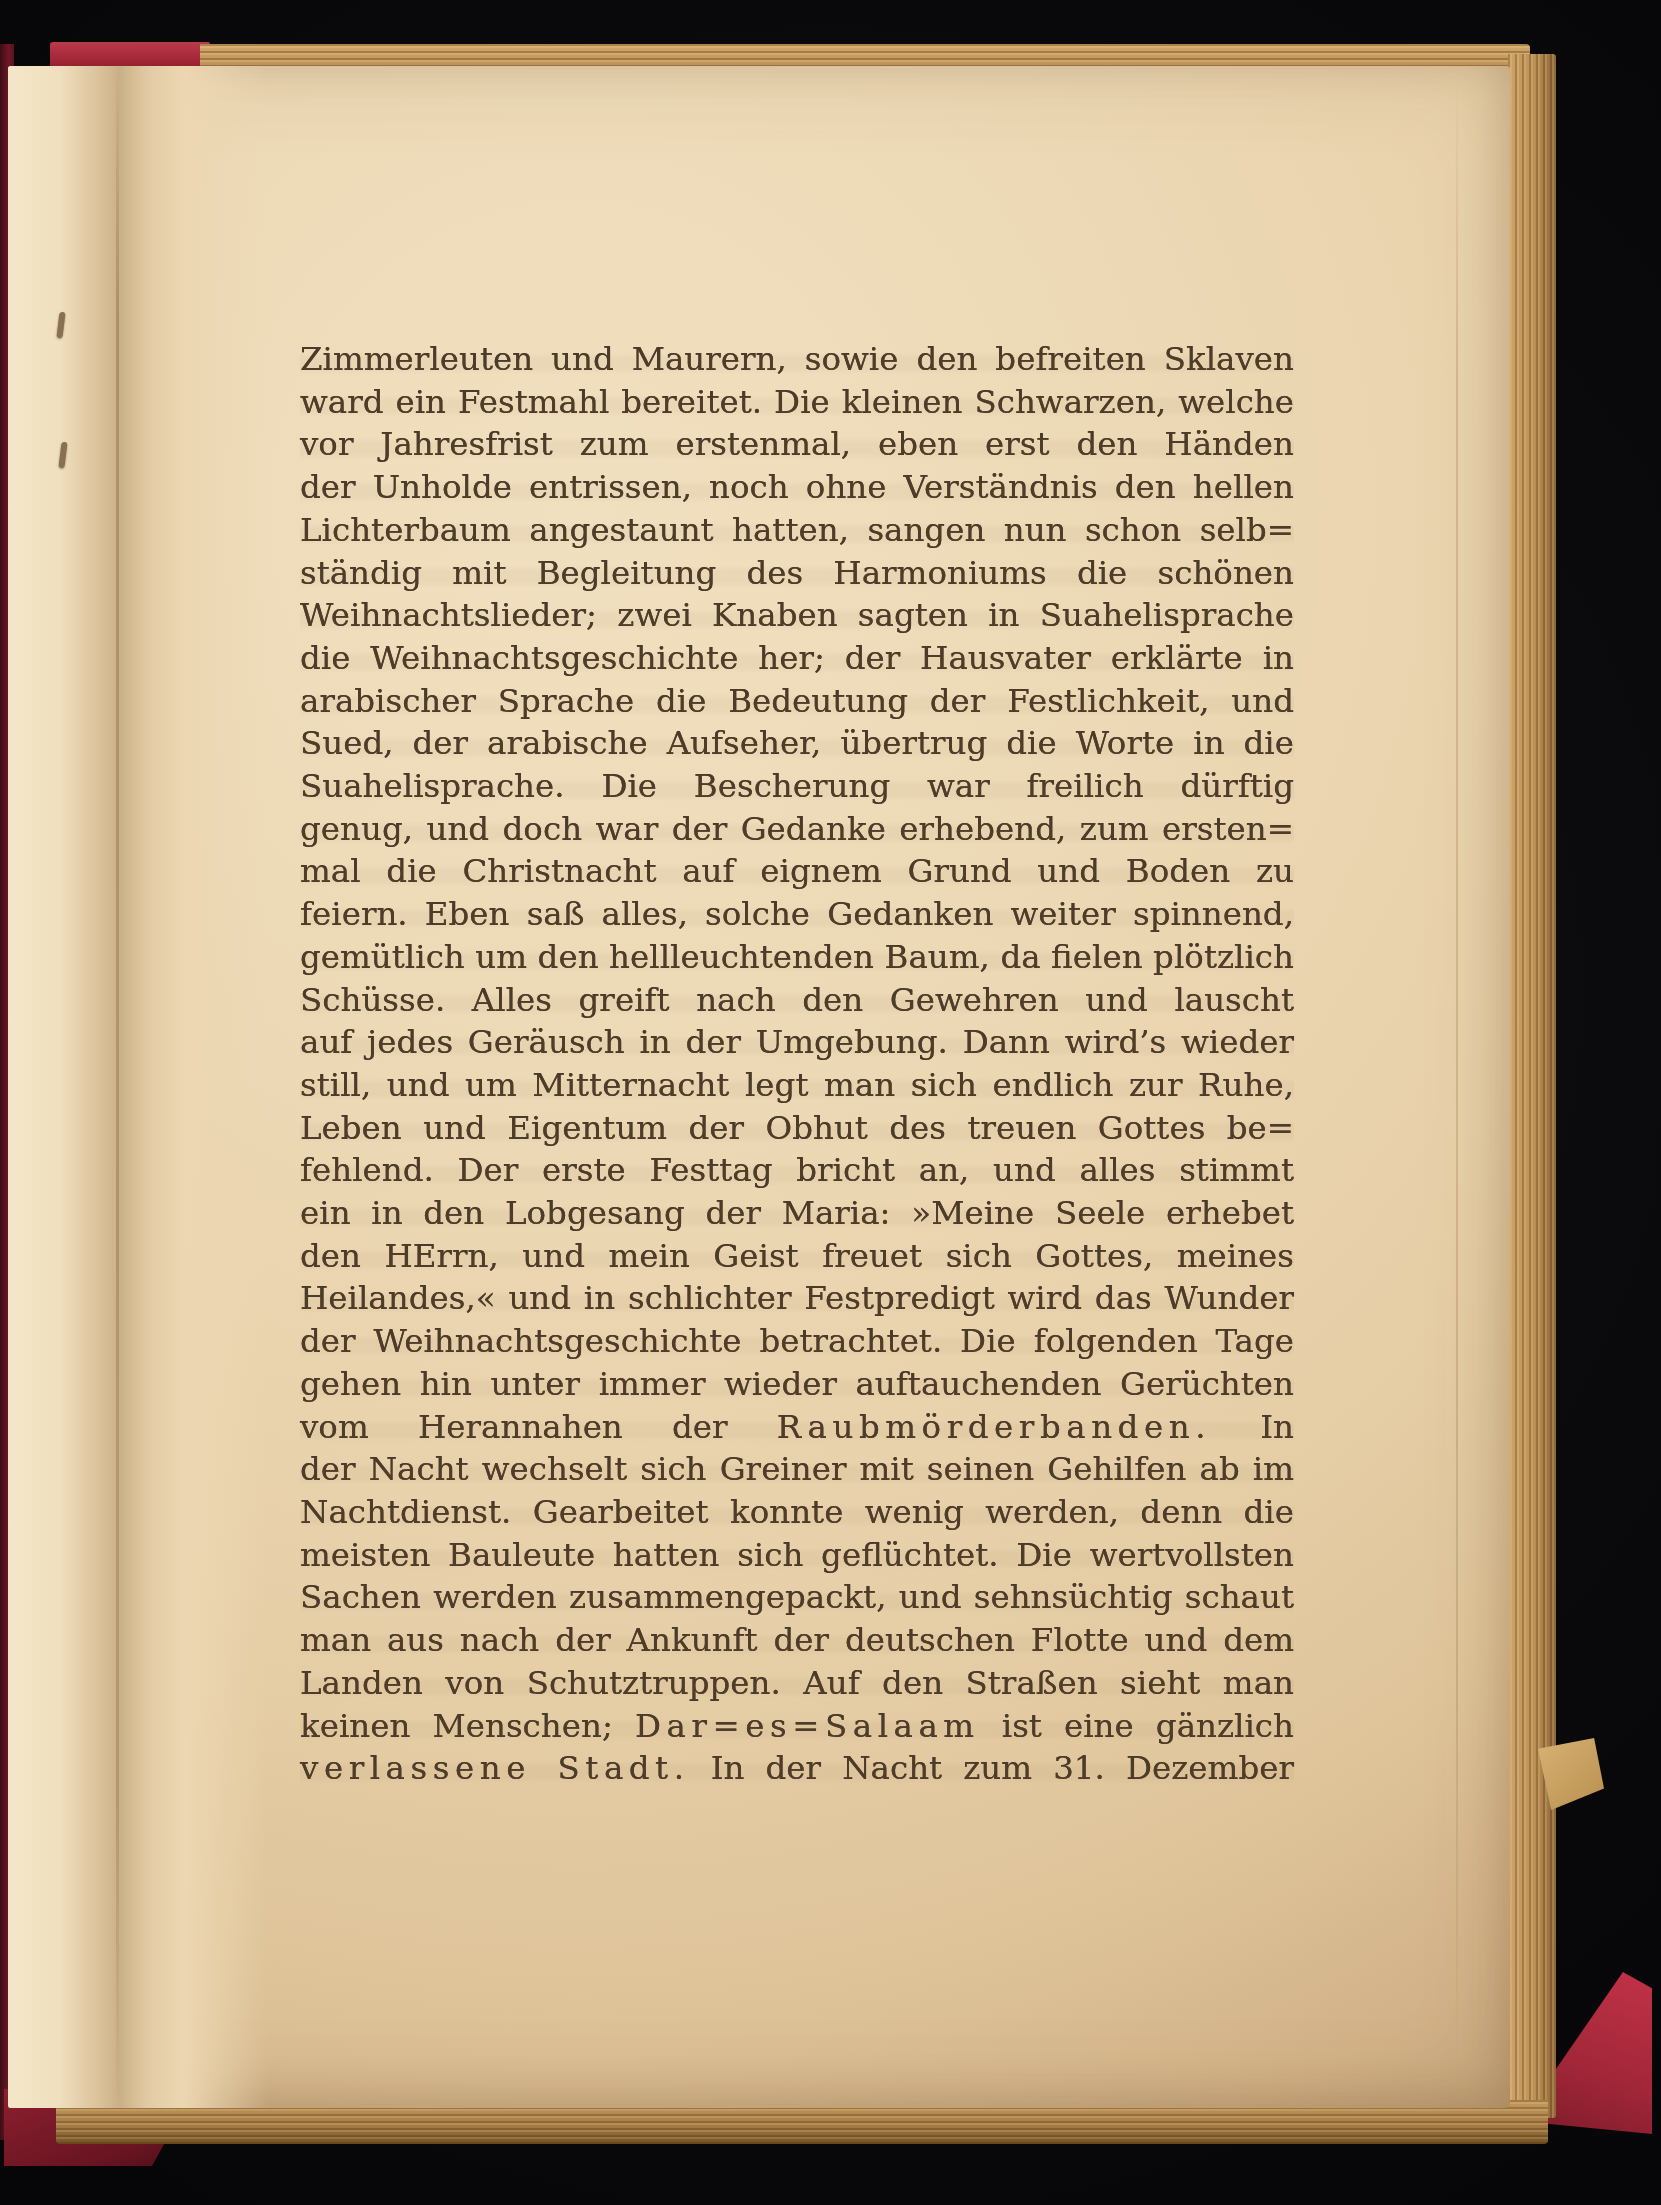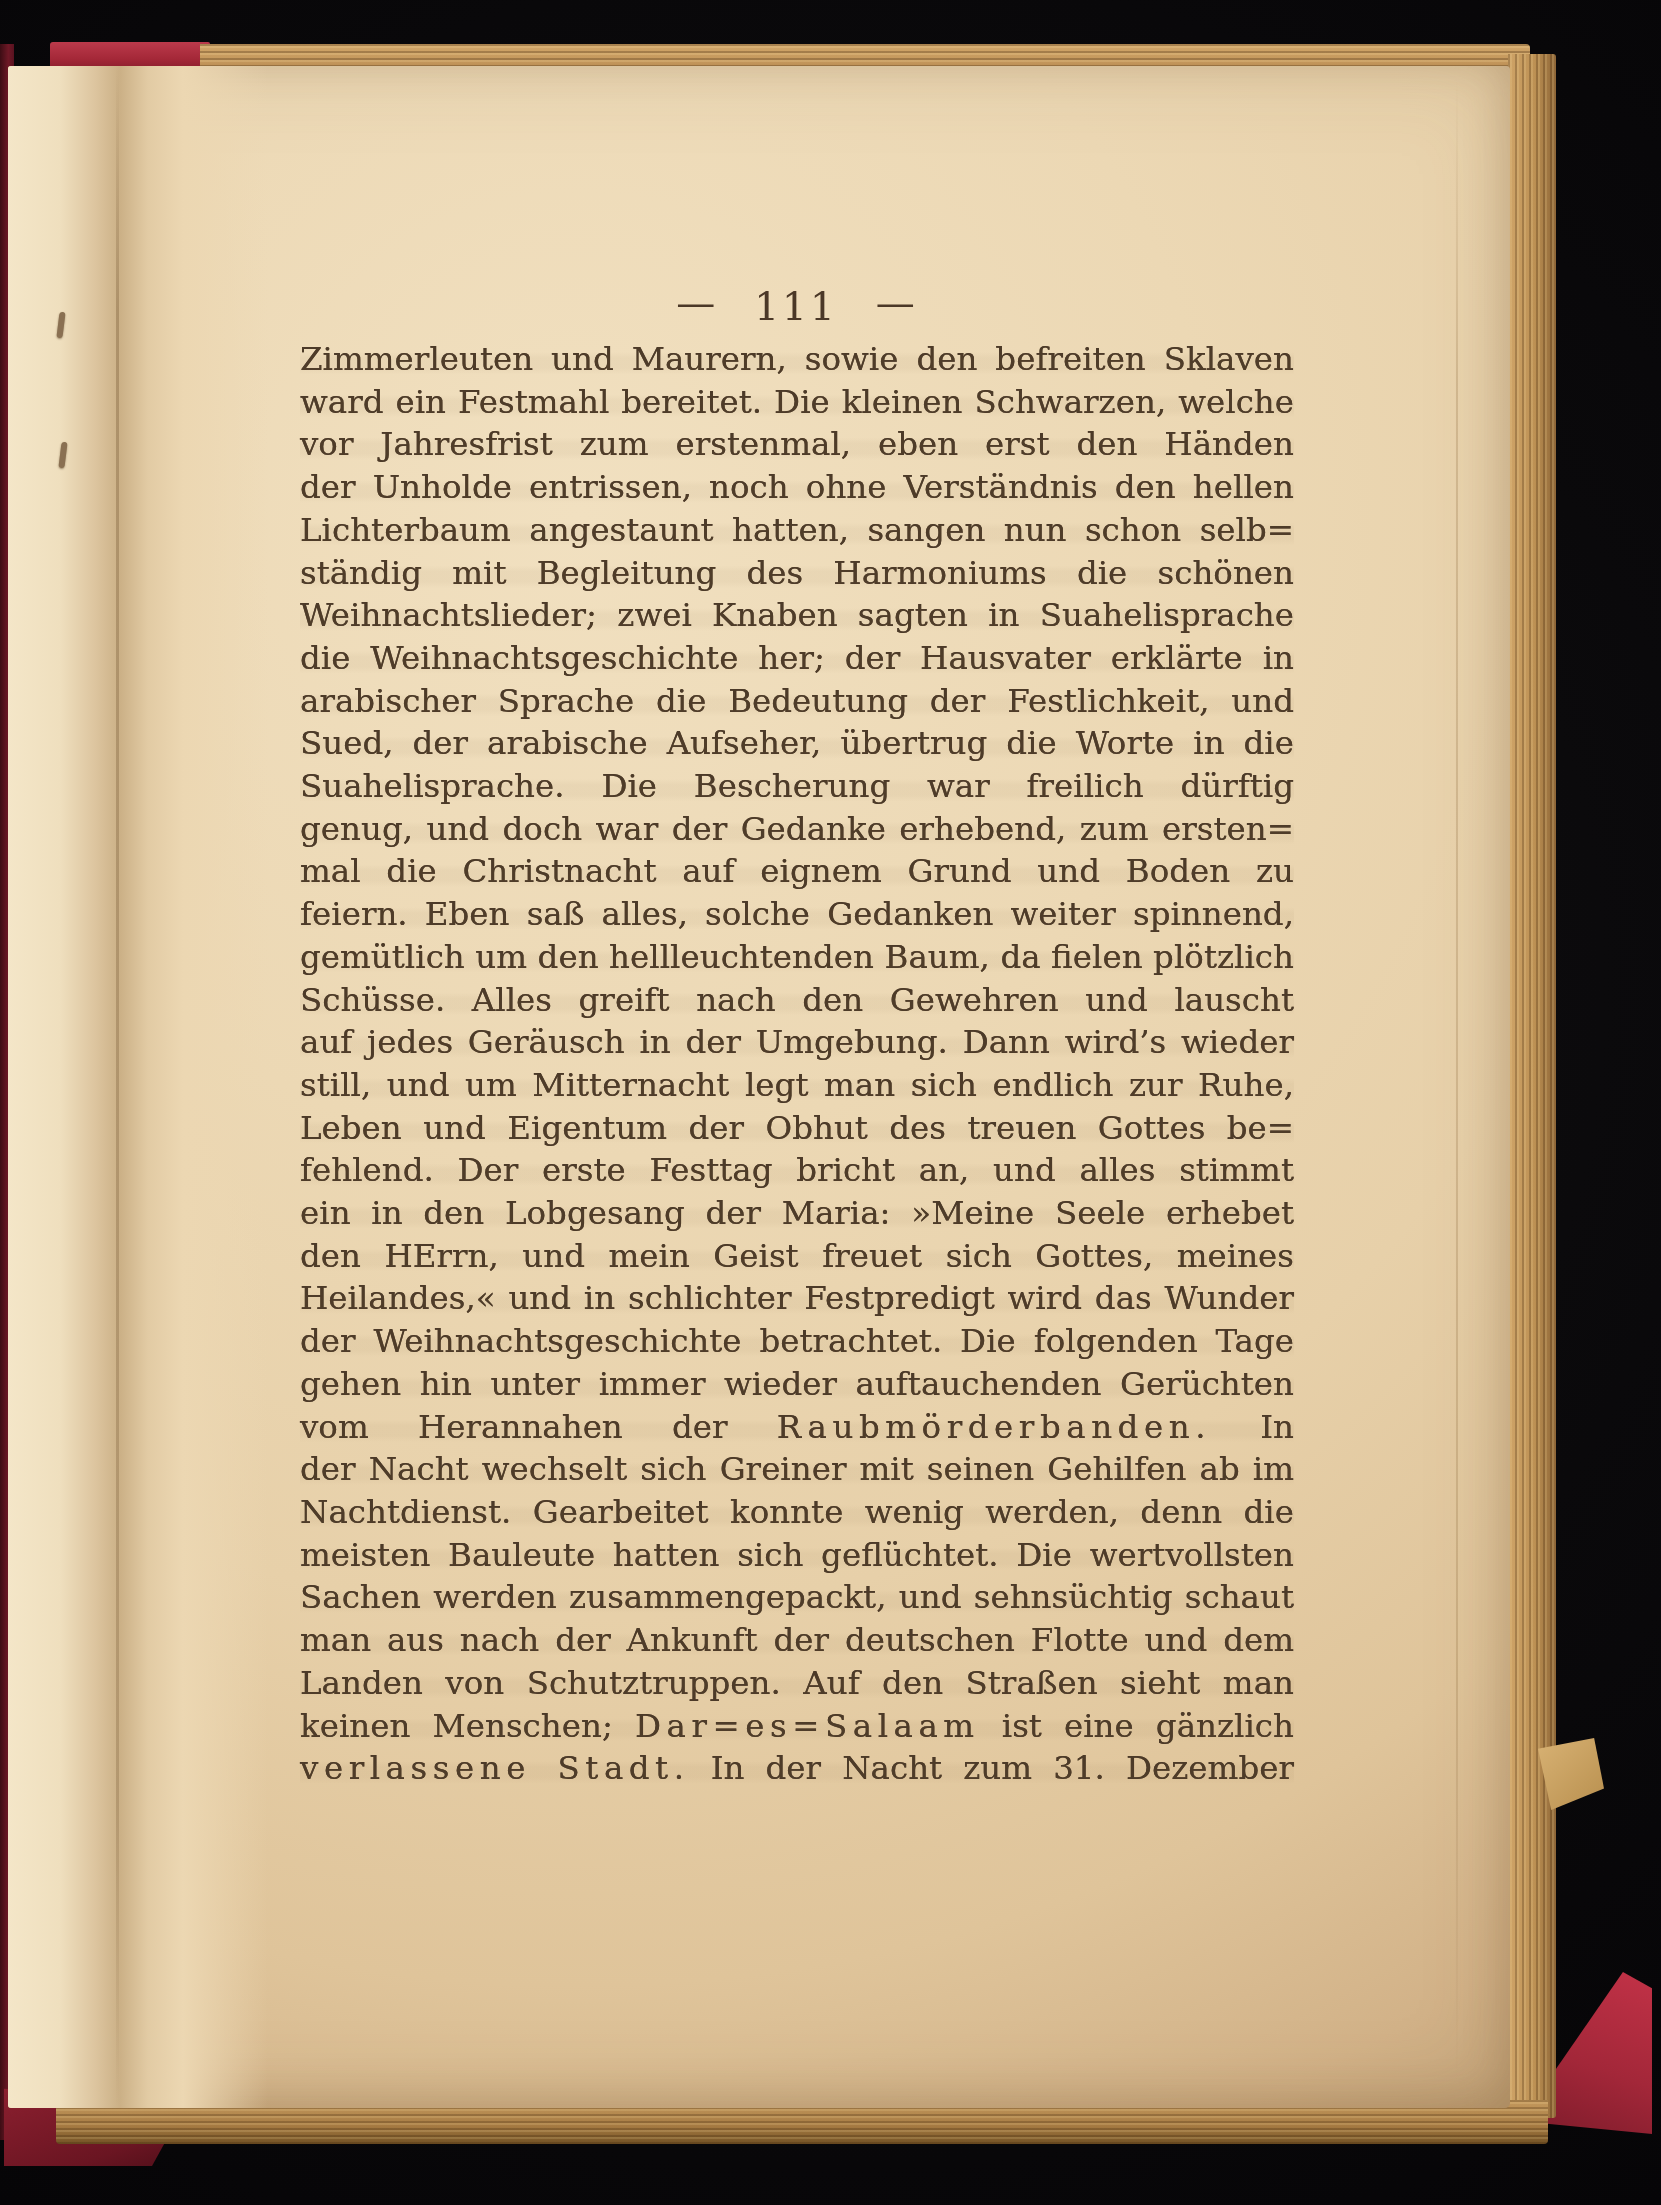--- a/index.html
+++ b/index.html
@@ -131,23 +131,20 @@
   <div class="pageblock-bottom"></div>
   <div class="paper-scrap-right"></div>
 
   <div class="paper">
     <div class="gutter"></div>
     <div class="crease-line"></div>
     <div class="stitch s1"></div>
     <div class="stitch s2"></div>
     <div class="underpage-line"></div>
 
-    <div class="page-header">
-      <span class="dash">—</span><span class="num">111</span><span class="dash">—</span>
-    </div>
 
     <div class="text-block">
         <div class="line"><span>Zimmerleuten und Maurern, sowie den befreiten Sklaven</span></div>
         <div class="line"><span>ward ein Festmahl bereitet.  Die kleinen Schwarzen, welche</span></div>
         <div class="line"><span>vor Jahresfrist zum erstenmal, eben erst den Händen</span></div>
         <div class="line"><span>der Unholde entrissen, noch ohne Verständnis den hellen</span></div>
         <div class="line"><span>Lichterbaum angestaunt hatten, sangen nun schon selb=</span></div>
         <div class="line"><span>ständig mit Begleitung des Harmoniums die schönen</span></div>
         <div class="line"><span>Weihnachtslieder; zwei Knaben sagten in Suahelisprache</span></div>
         <div class="line"><span>die Weihnachtsgeschichte her; der Hausvater erklärte in</span></div>

